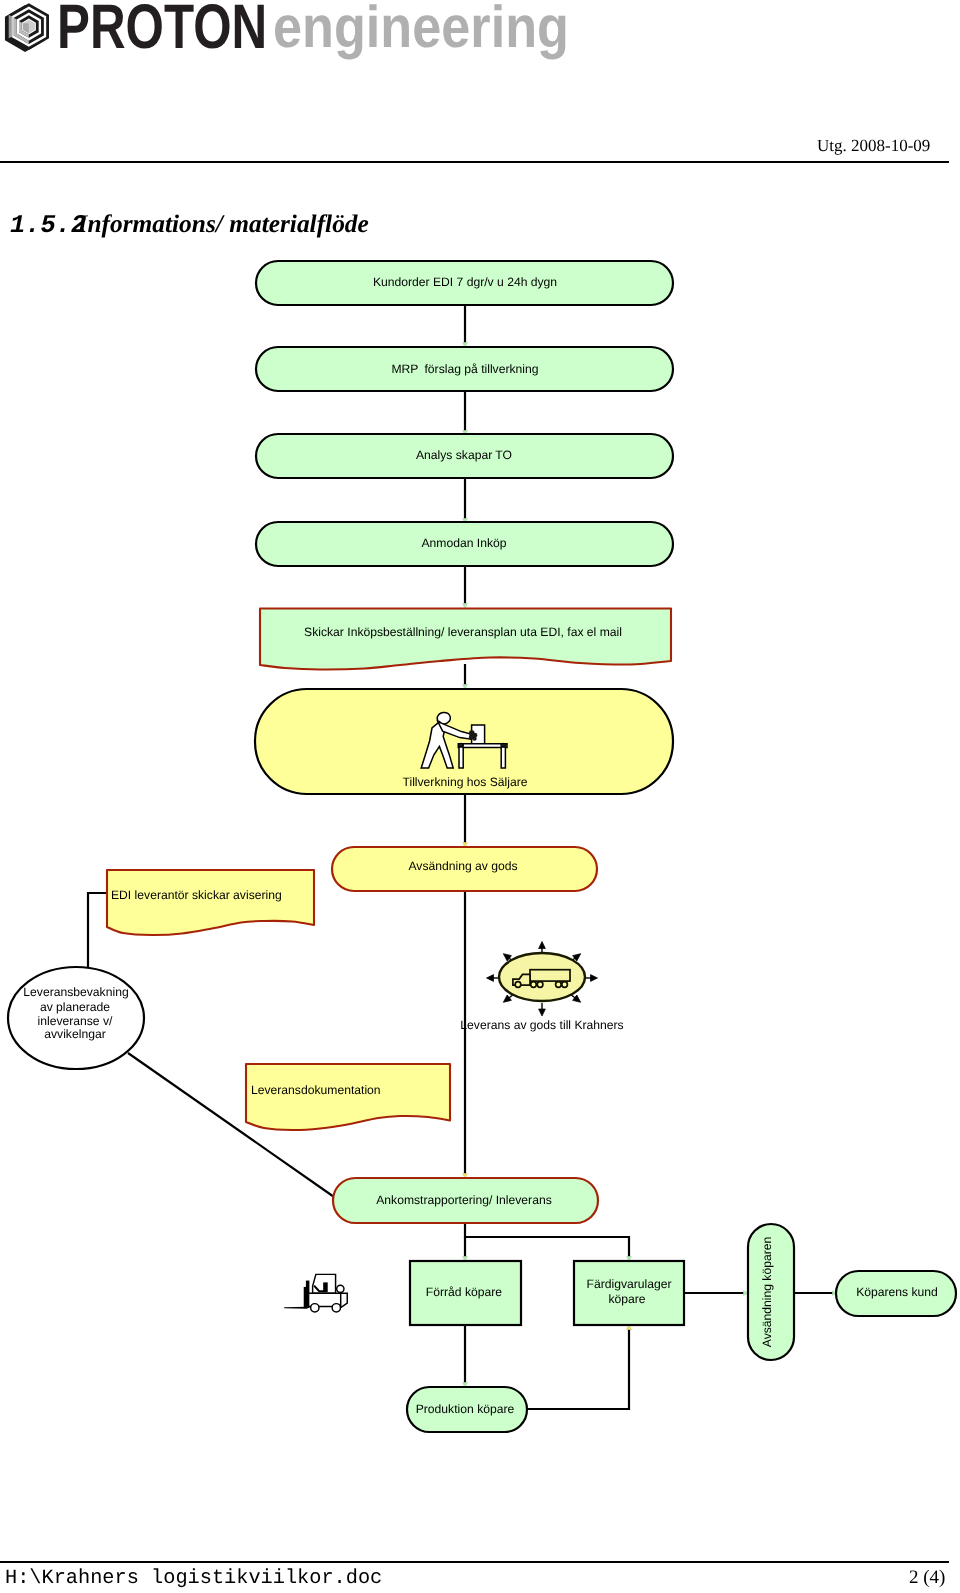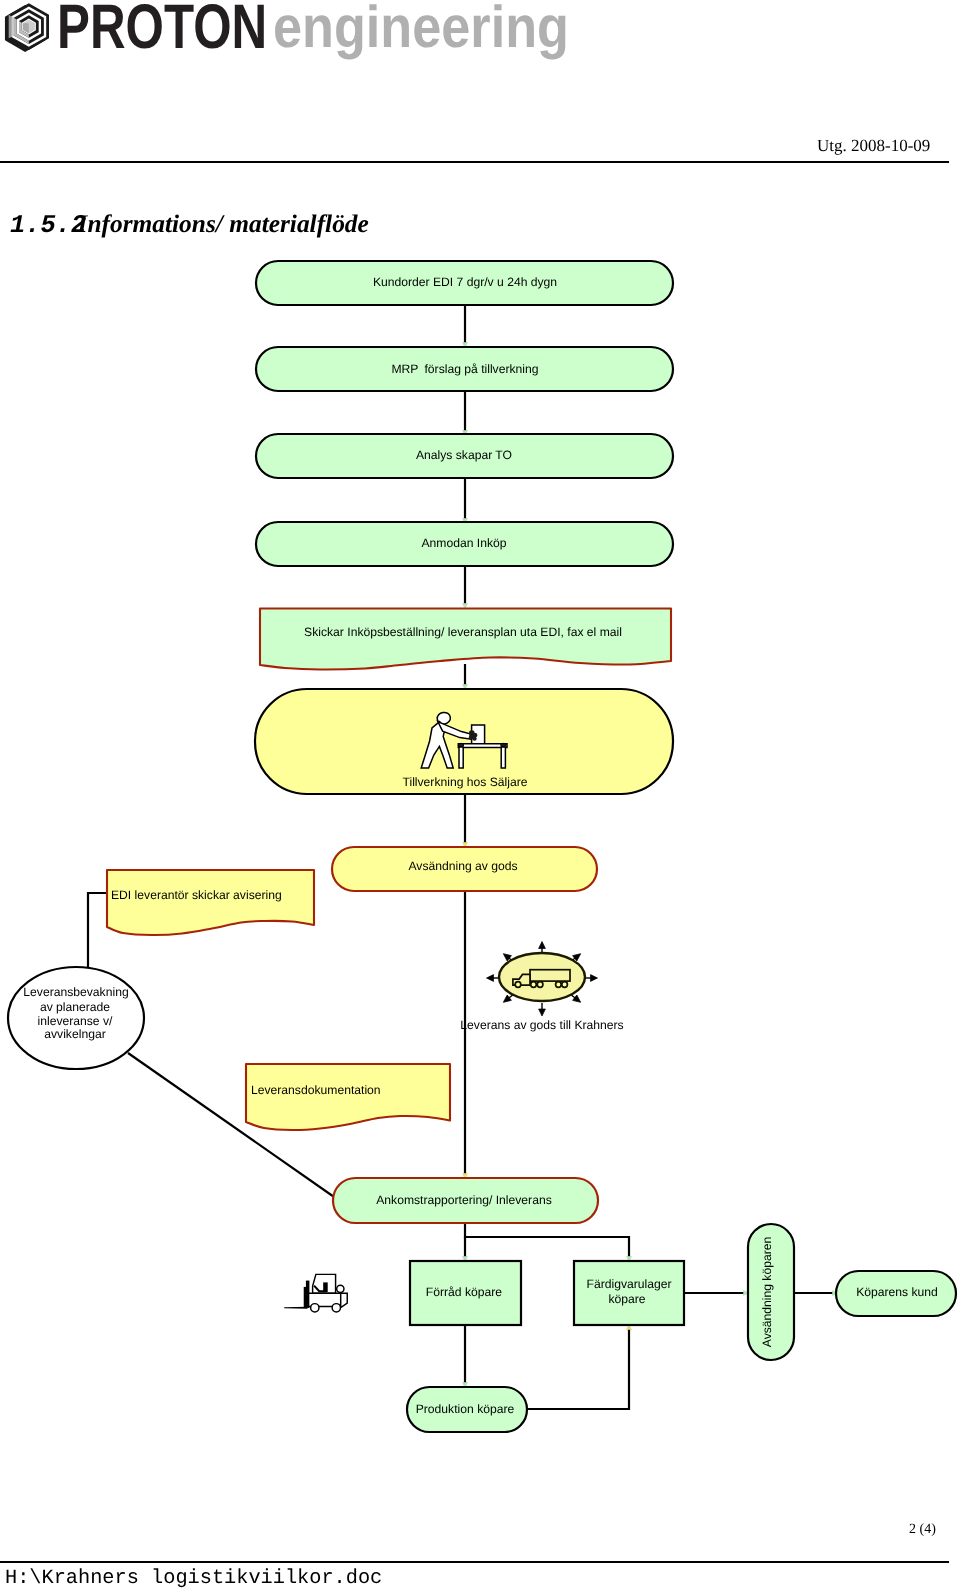--- a/index.html
+++ b/index.html
@@ -21,21 +21,21 @@
 
   .hdr-rule{position:absolute;left:0;top:161px;width:949px;height:2px;background:#000;}
   .hdr-date{position:absolute;left:817px;top:136px;font-size:17px;line-height:19px;color:#000;white-space:nowrap;}
 
   .h2{position:absolute;left:10px;top:212px;font-weight:bold;font-style:italic;
       font-size:25.4px;line-height:25px;color:#000;white-space:nowrap;}
   .h2 .num{display:inline-block;width:67.5px;font-family:Liberation Mono, monospace;}
 
   .ftr-rule{position:absolute;left:0;top:1561px;width:949px;height:2px;background:#000;}
   .ftr-left{position:absolute;left:5px;top:1569px;font-size:20.3px;line-height:19px;white-space:nowrap;font-family:Liberation Mono, monospace;}
-  .ftr-right{position:absolute;left:909px;top:1520px;font-size:14px;line-height:19px;white-space:nowrap;}
+  .ftr-right{position:absolute;left:909px;top:1568px;font-size:19px;line-height:19px;white-space:nowrap;}
 
   svg.flow{position:absolute;left:0;top:0;width:960px;height:1593px;}
   .ft{font-family:"Liberation Sans",sans-serif;font-size:12.15px;fill:#000;
       -webkit-font-smoothing:antialiased;text-rendering:geometricPrecision;}
   svg text,div{-webkit-font-smoothing:antialiased;}
 </style>
 </head>
 <body>
 
 <div id="page">

